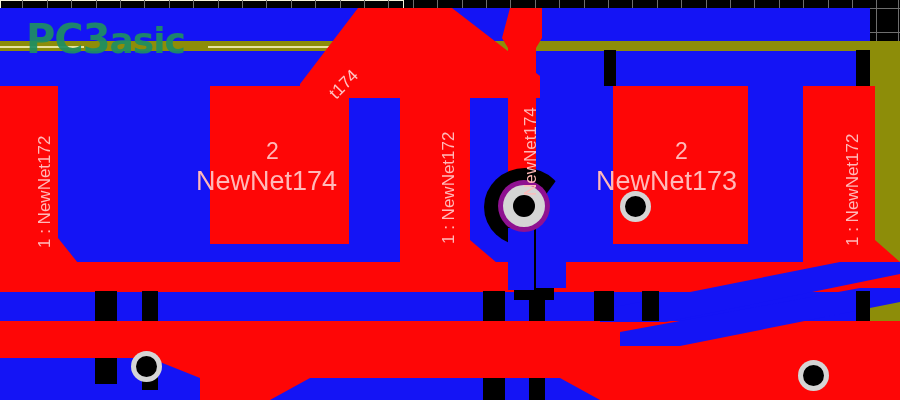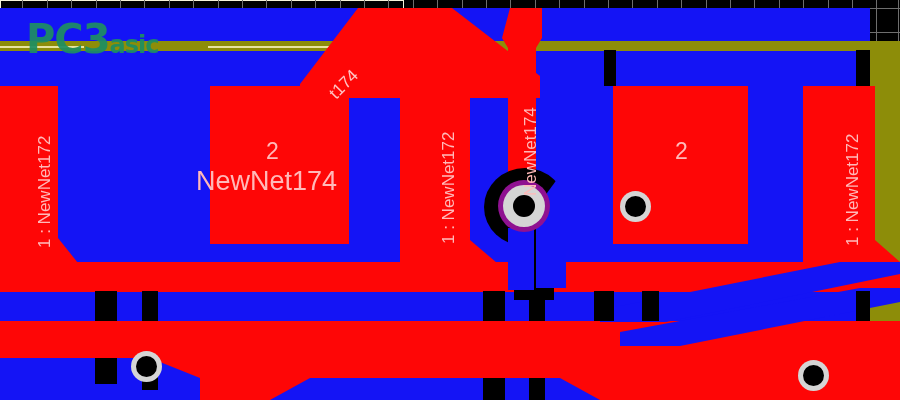--- a/index.html
+++ b/index.html
@@ -84,21 +84,21 @@
     position: absolute;
     left: 26px; top: 16px;
     font-family: "DejaVu Sans", sans-serif;
     font-size: 40px;
     font-weight: 700;
     letter-spacing: -1px;
     color: #1e8f62;
     opacity: 0.92;
     user-select: none;
   }
-  #watermark .wm-lower { font-size: 24px; }
+  #watermark .wm-lower { font-size: 36px; }
 </style>
 </head>
 <body>
 
 <div id="pcb-canvas">
 
   <div id="grid-layer"></div>
 
   <div class="layer fill-blue" style="left:0; top:8px; width:870px; height:36px;"></div>
 
@@ -193,20 +193,21 @@
   <div class="lbl lbl-mid" style="left:266px; top:140px;">2</div>
   <div class="lbl lbl-big" style="left:196px; top:168px;">NewNet174</div>
 
   <div class="lbl lbl-rot lbl-small" style="left:440px; top:244px;">1 : NewNet172</div>
 
   <div class="lbl lbl-diag lbl-small" style="left:326px; top:90px;">t174</div>
 
   <div class="lbl lbl-rot lbl-small" style="left:522px; top:196px;">NewNet174</div>
 
   <div class="lbl lbl-mid" style="left:675px; top:140px;">2</div>
+  <div class="lbl lbl-big" style="left:596px; top:168px;">NewNet173</div>
 
   <div class="lbl lbl-rot lbl-small" style="left:844px; top:246px;">1 : NewNet172</div>
 
   <div id="watermark">
     <span>PC3</span><span class="wm-lower">asic</span>
   </div>
 
 </div>
 
 </body></html>

